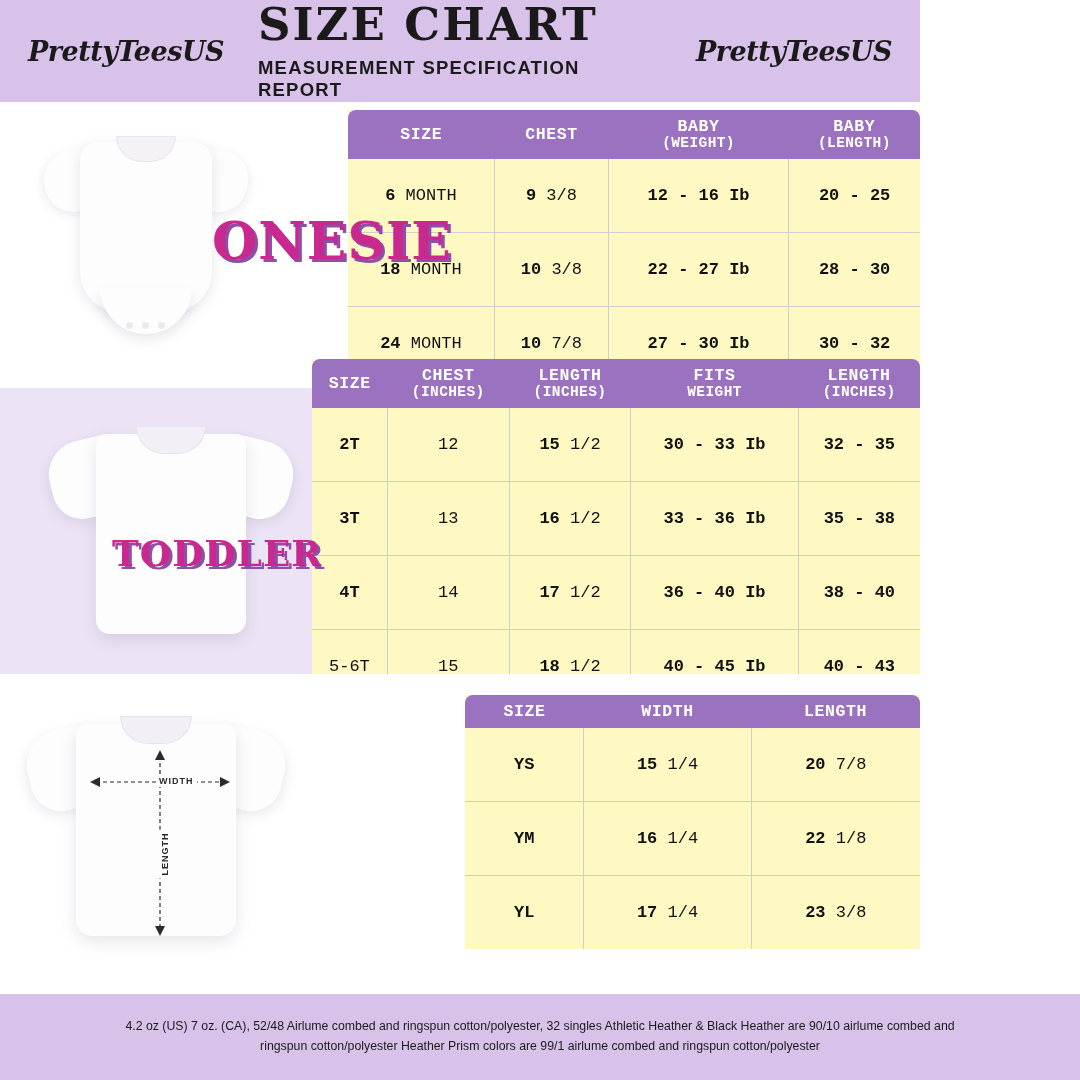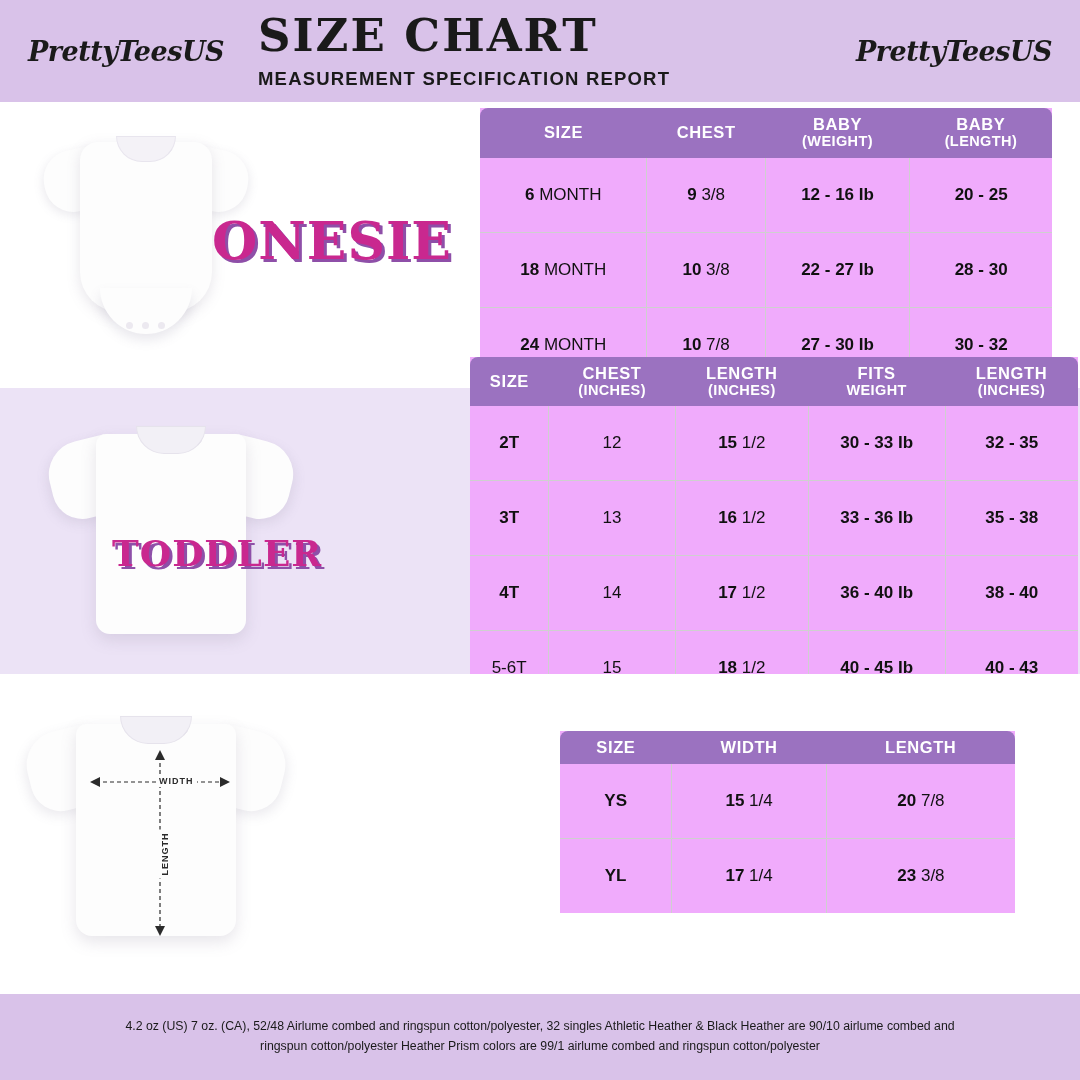--- a/index.html
+++ b/index.html
@@ -7,21 +7,21 @@
   body {
     width: 1080px;
     height: 1080px;
     background: #ffffff;
     font-family: "Liberation Sans", sans-serif;
     overflow: hidden;
   }
 
   .page {
     position: relative;
-    width: 1080px;
+    width: 920px;
     height: 1080px;
     background: #ffffff;
   }
 
   
   .header {
     height: 102px;
     background: #d9c2e9;
     display: flex;
     align-items: center;
@@ -214,22 +214,22 @@
   .measure-text.width-lbl { left: 128px; top: 91px; }
   .measure-text.length-lbl {
     left: 112px; top: 164px;
     transform: rotate(-90deg);
     transform-origin: center center;
   }
 
   
   table {
     border-collapse: collapse;
-    background: #f0abfc;
-    font-family: Liberation Sans, sans-serif;
+    background: #fef9c3;
+    font-family: Liberation Mono, monospace;
   }
   table.onesie-table { width: 572px; margin-left: 10px; }
   table.toddler-table { width: 608px; margin-left: 0px; }
   table.youth-table { width: 455px; margin-left: 90px; }
 
   thead th {
     background: #9b72c0;
     color: #ffffff;
     font-weight: bold;
     font-size: 16.5px;
@@ -463,20 +463,25 @@
             </th>
           </tr>
         </thead>
         <tbody>
           <tr>
             <td><span class="b">YS</span></td>
             <td><span class="b">15</span><span class="n"> 1/4</span></td>
             <td><span class="b">20</span><span class="n"> 7/8</span></td>
           </tr>
           <tr>
+            <td><span class="b">YM</span></td>
+            <td><span class="b">16</span><span class="n"> 1/4</span></td>
+            <td><span class="b">22</span><span class="n"> 1/8</span></td>
+          </tr>
+          <tr>
             <td><span class="b">YL</span></td>
             <td><span class="b">17</span><span class="n"> 1/4</span></td>
             <td><span class="b">23</span><span class="n"> 3/8</span></td>
           </tr>
         </tbody>
       </table>
     </div>
   </div>
 
   <div class="footer">

